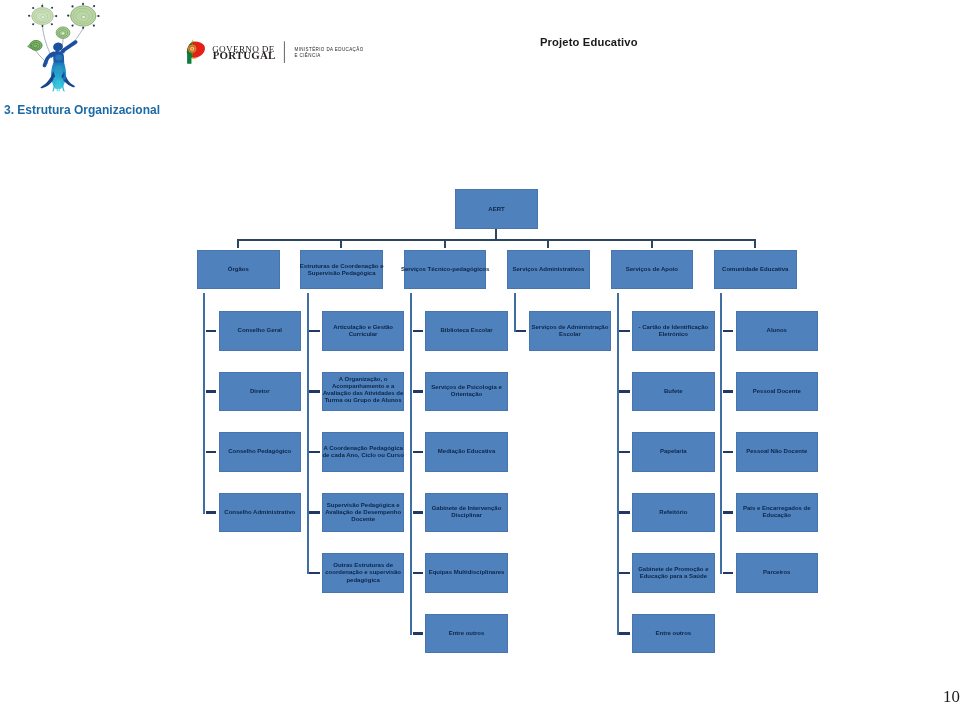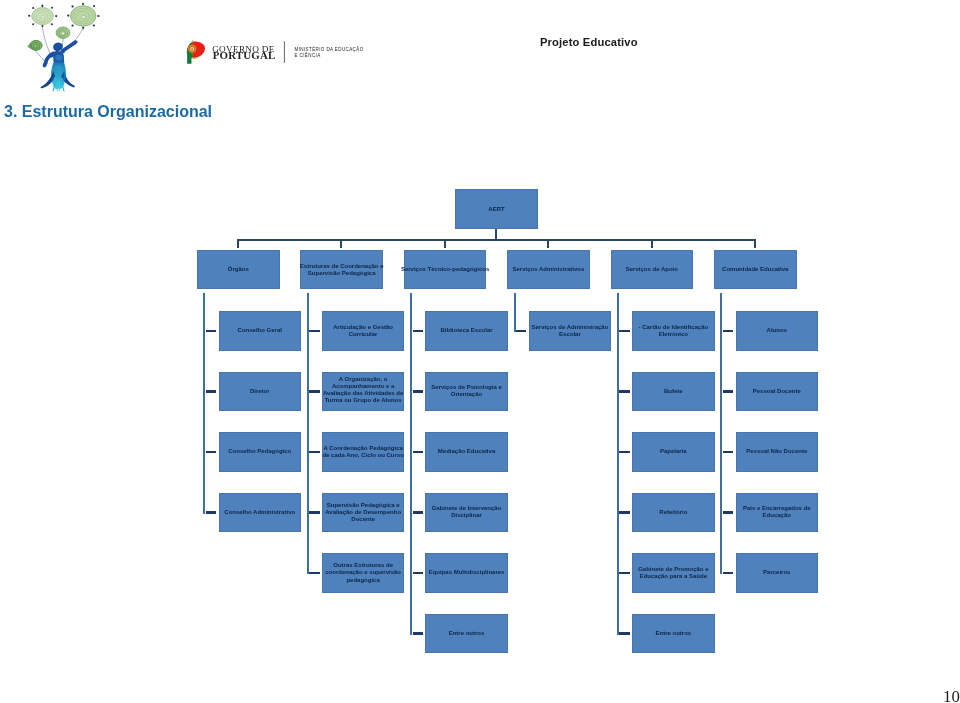--- a/index.html
+++ b/index.html
@@ -1,21 +1,21 @@
 <!DOCTYPE html>
 <html><head>
 <meta charset="utf-8">
 <style>
   html,body{margin:0;padding:0;}
   body{width:960px;height:703px;background:#ffffff;font-family:"Liberation Sans",sans-serif;overflow:hidden;position:relative;}
   .page{position:absolute;left:0;top:0;width:960px;height:703px;}
   #logo-left{position:absolute;left:0px;top:0px;}
   #logo-gov{position:absolute;left:180px;top:36px;}
   #hdr-title{position:absolute;left:540px;top:4.4px;font-size:11.2px;font-weight:bold;color:#1a1a1a;letter-spacing:.15px;margin-top:32px;}
-  #page-title{position:absolute;left:4px;top:103px;font-size:16px;font-weight:bold;color:#1B6AA5;letter-spacing:0px;}
+  #page-title{position:absolute;left:4px;top:103px;font-size:12px;font-weight:bold;color:#1B6AA5;letter-spacing:0px;}
   #pagenum{position:absolute;left:943px;top:687px;font-family:"Liberation Serif",serif;font-size:16.8px;color:#1c1c1c;}
   .chart{position:absolute;left:0;top:0;width:960px;height:703px;}
   .box{position:absolute;background:#4F81BD;border:0.7px solid #4875AD;box-sizing:border-box;display:flex;align-items:center;justify-content:center;}
   .bt{text-align:center;color:#0C2547;font-weight:bold;font-size:6px;line-height:7.1px;white-space:nowrap;}
   .ln{display:block;}
   .vline{position:absolute;background:#3E6FA0;width:2px;}
   .hline{position:absolute;background:#3E6FA0;height:2px;}
   .dark{background:#2A4661;}
   .stub{background:#1F3864;height:2.4px;}
 </style>

